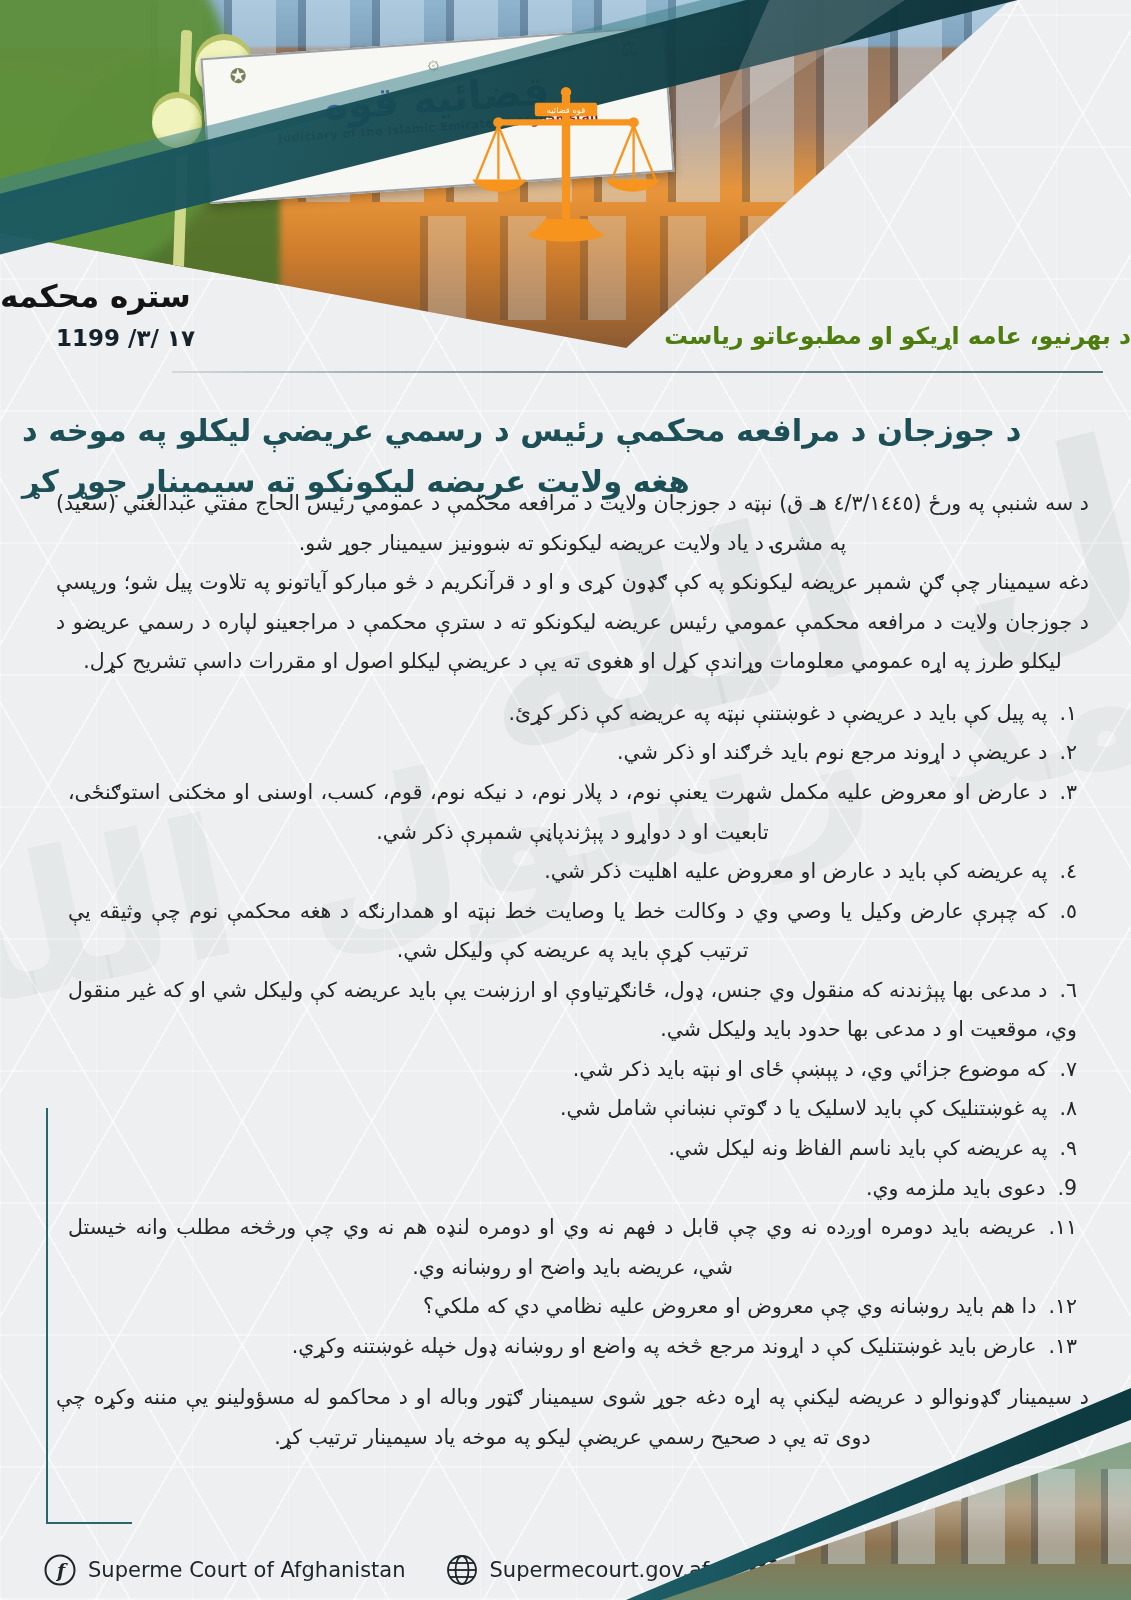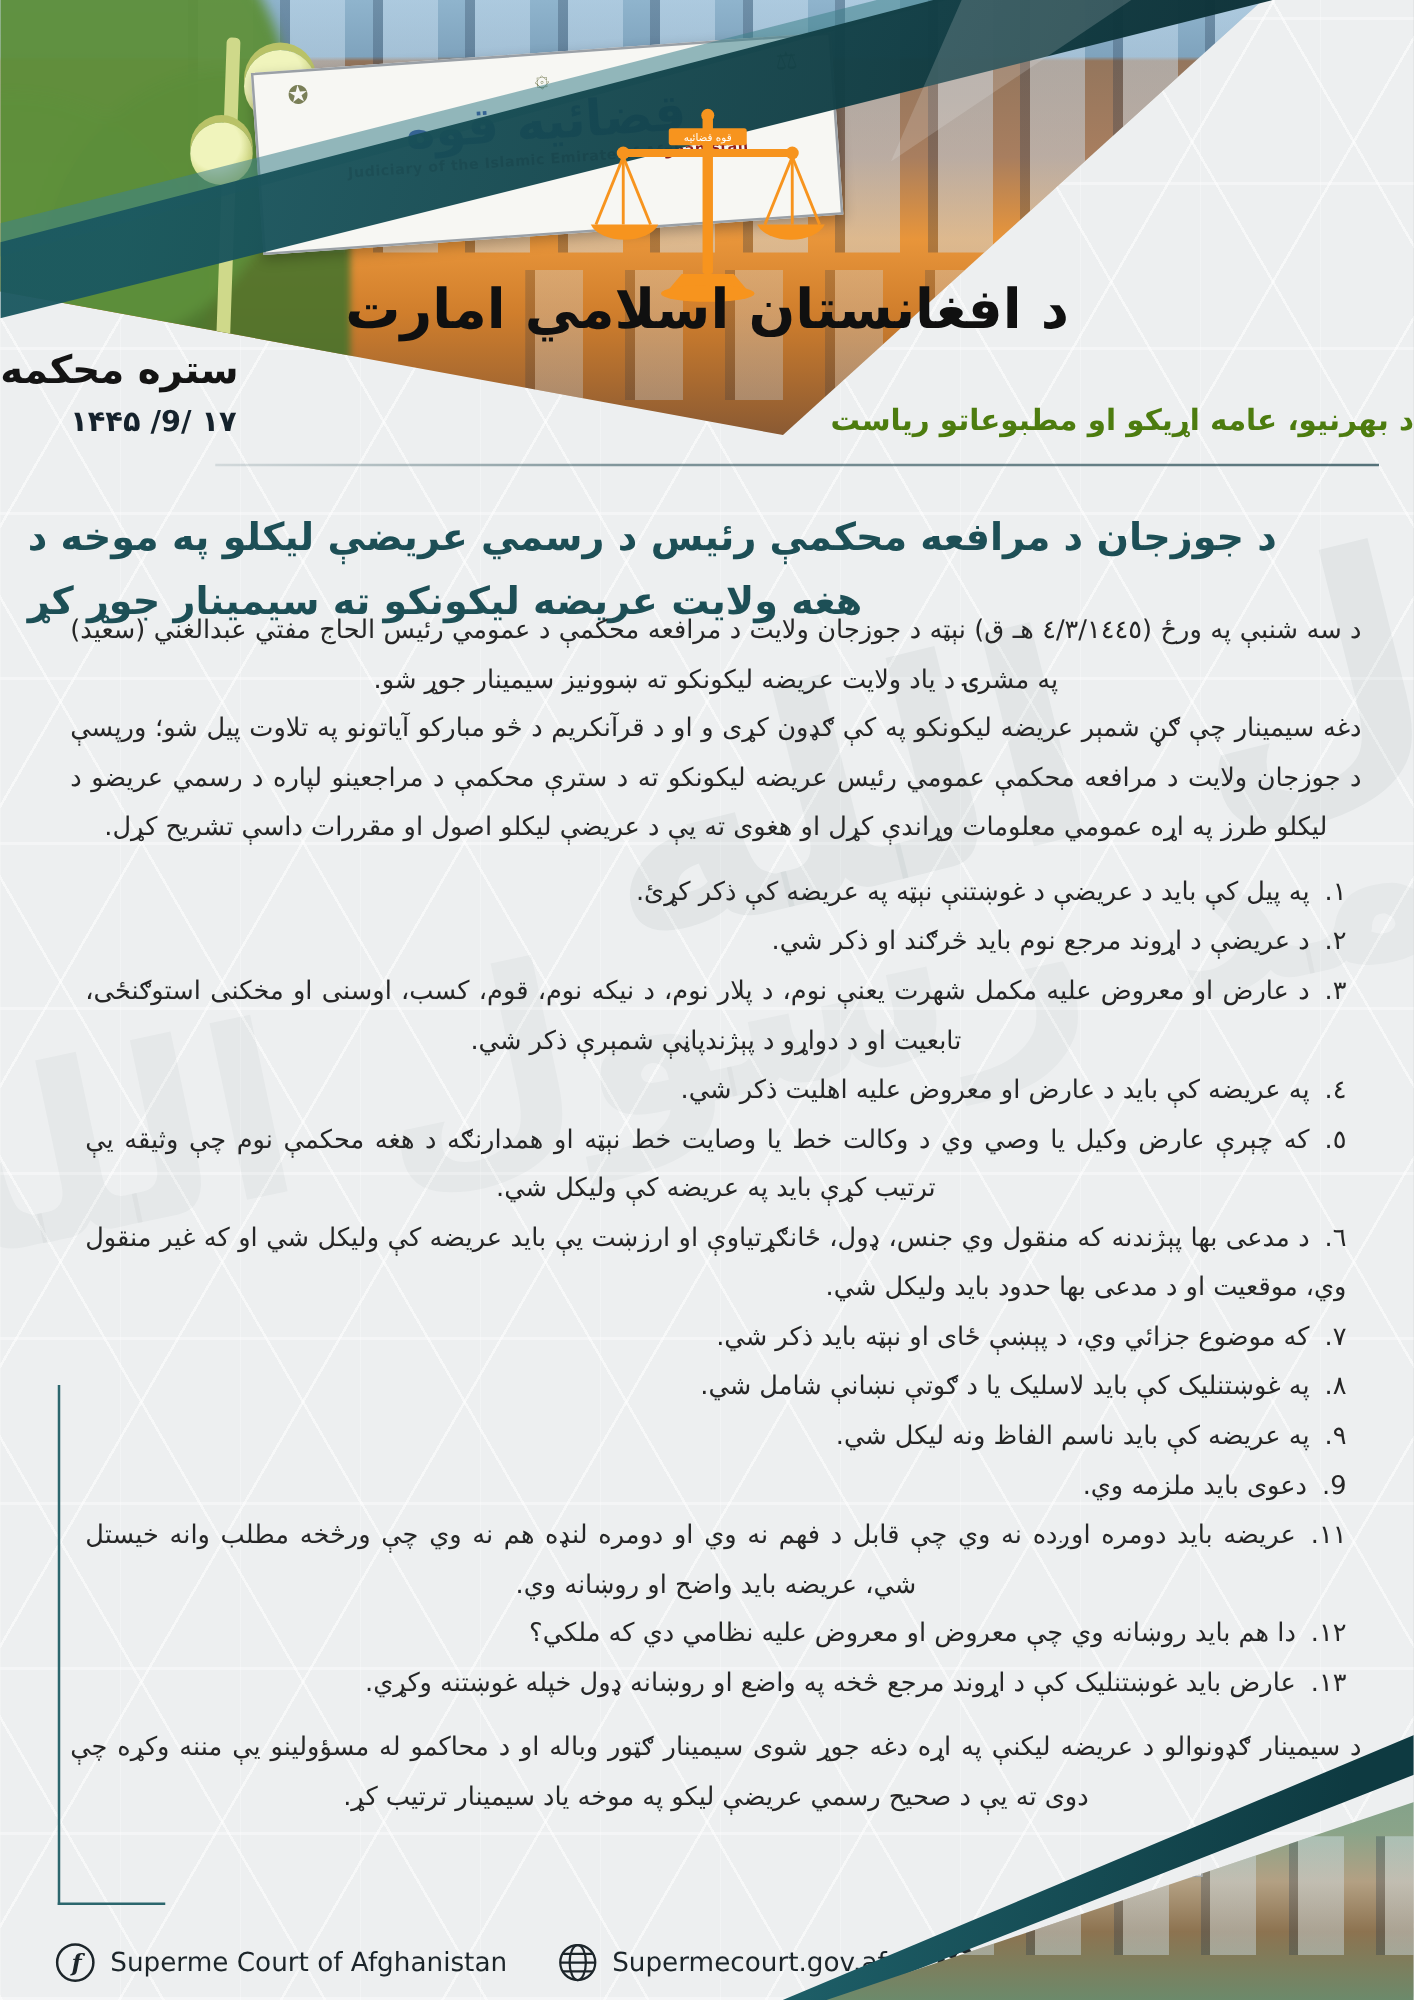--- a/index.html
+++ b/index.html
@@ -186,24 +186,23 @@
             <line x1="155" y1="38" x2="176" y2="90"></line>
         </g>
         <path d="M0 90 A27 16 0 0 0 52 90 Z"></path>
         <path d="M128 90 A27 16 0 0 0 180 90 Z"></path>
         <path d="M70 128 L110 128 L120 140 L60 140 Z"></path>
         <ellipse cx="90" cy="143" rx="36" ry="6.5"></ellipse>
       </g>
       <text x="90" y="26" text-anchor="middle" font-size="8" fill="#ffffff" font-family="DejaVu Sans, sans-serif">قوه قضائیه</text>
     </svg>
   </div>
-  <div class="calligraphy">د افغانستان اسلامي امارت</div>
   <div class="org-title">ستره محکمه</div>
   <div class="dept-title">د بهرنیو، عامه اړیکو او مطبوعاتو ریاست</div>
-  <div class="date">۱۴۴۵ /9/ ۱۷</div>
+  <div class="date">1199 /۳/ ۱۷</div>
   <div class="separator"></div>
 
   <div class="headline">
     <div>د جوزجان د مرافعه محکمې رئیس د رسمي عریضې لیکلو په موخه د</div>
     <div>هغه ولایت عریضه لیکونکو ته سیمینار جوړ کړ</div>
   </div>
 
   <div class="body-text">
     <p class="last-center">د سه شنبې په ورځ (٤/٣/١٤٤٥ هـ ق) نېټه د جوزجان ولایت د مرافعه محکمې د عمومي رئیس الحاج مفتي عبدالغني (سعید) په مشرۍ د یاد ولایت عریضه لیکونکو ته ښوونیز سیمینار جوړ شو.</p>
     <p class="last-center">دغه سیمینار چې ګڼ شمېر عریضه لیکونکو په کې ګډون کړی و او د قرآنکریم د څو مبارکو آیاتونو په تلاوت پیل شو؛ ورپسې د جوزجان ولایت د مرافعه محکمې عمومي رئیس عریضه لیکونکو ته د سترې محکمې د مراجعینو لپاره د رسمي عریضو د لیکلو طرز په اړه عمومي معلومات وړاندې کړل او هغوی ته یې د عریضې لیکلو اصول او مقررات داسې تشریح کړل.</p>

